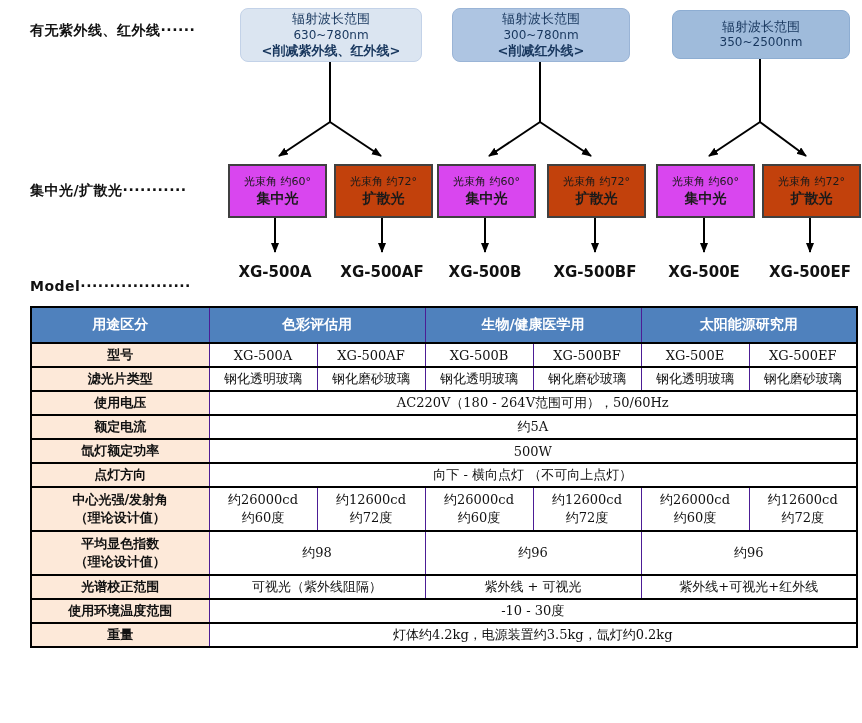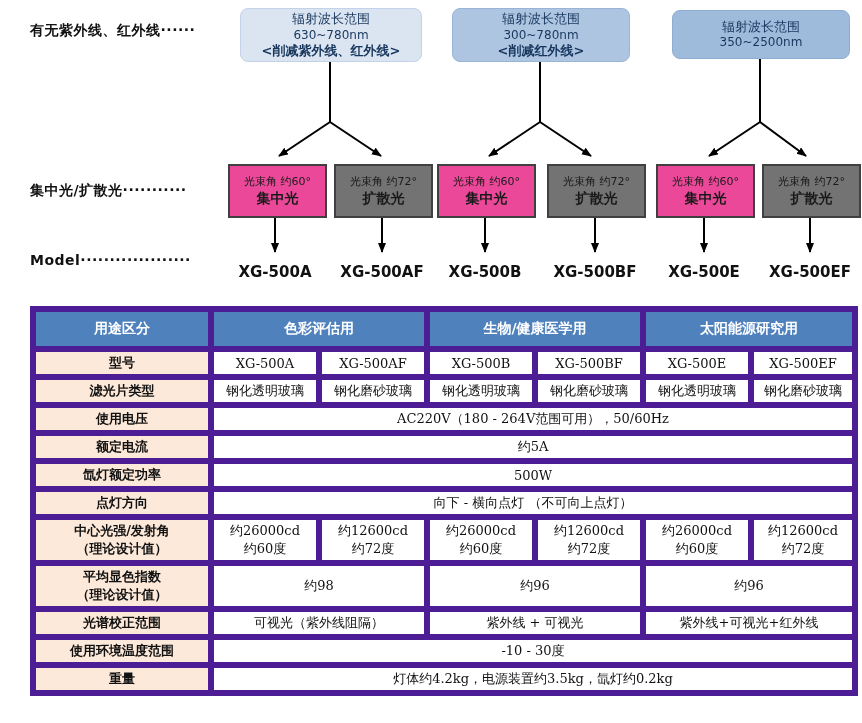--- a/index.html
+++ b/index.html
@@ -18,31 +18,31 @@
   .topbox .l2{font-size:12px;}
   .topbox .l3{font-size:13px;font-weight:bold;}
   .tb1{background:#dbe5f1;border:1px solid #c3d2e8;}
   .tb2{background:#aec5e2;border:1px solid #9ab4d6;}
   .tb3{background:#9fbbdb;border:1px solid #8dadd2;}
   .beambox{position:absolute;width:95px;height:50px;border:2px solid #404040;
            display:flex;flex-direction:column;justify-content:center;align-items:center;
            line-height:1.3;z-index:1;color:#1a1a1a;}
   .beambox .a{font-size:11px;}
   .beambox .t{font-size:14px;font-weight:bold;}
-  .g-light{background:#ec4899;}
-  .g-dark{background:#737373;}
+  .g-light{background:#d946ef;}
+  .g-dark{background:#c2410c;}
   .model{position:absolute;width:110px;top:263px;text-align:center;font-size:15px;
          font-weight:bold;color:#111;z-index:1;}
 
   
   table.spec{border-collapse:collapse;table-layout:fixed;width:828px;margin-left:30px;
              border:2px solid #000;
              font-family:"DejaVu Serif","Liberation Serif",serif;font-size:13px;color:#111;}
   table.spec tr{border-top:2px solid #000;}
-  table.spec td{border:6px solid #4c1d95;text-align:center;vertical-align:middle;
+  table.spec td{border:1px solid #4c1d95;text-align:center;vertical-align:middle;
                 white-space:pre-line;padding:2px 2px;overflow:hidden;}
   td.head{background:#4f81bd;color:#fff;font-weight:bold;font-size:14px;
           font-family:"DejaVu Sans","Liberation Sans",sans-serif;height:30px;}
   td.lbl{background:#fde9d9;font-weight:bold;}
   tr.h26{height:18px;} tr.h44{height:44px;}
 </style>
 </head>
 <body>
 
 <div id="page">
@@ -73,21 +73,21 @@
         <line x1="382" y1="216" x2="382" y2="252" marker-end="url(#ah)"></line>
         <line x1="485" y1="216" x2="485" y2="252" marker-end="url(#ah)"></line>
         <line x1="595" y1="216" x2="595" y2="252" marker-end="url(#ah)"></line>
         <line x1="704" y1="216" x2="704" y2="252" marker-end="url(#ah)"></line>
         <line x1="810" y1="216" x2="810" y2="252" marker-end="url(#ah)"></line>
       </g>
     </svg>
 
     <div class="rowlabel" style="top:22px">有无紫外线、红外线······</div>
     <div class="rowlabel" style="top:182px">集中光/扩散光···········</div>
-    <div class="rowlabel" style="top:252px">Model···················</div>
+    <div class="rowlabel" style="top:278px">Model···················</div>
 
     <div class="topbox tb1" style="left:240px;top:8px;width:180px;height:52px">
       <div class="l1">辐射波长范围</div>
       <div class="l2">630~780nm</div>
       <div class="l3">&lt;削减紫外线、红外线&gt;</div>
     </div>
     <div class="topbox tb2" style="left:452px;top:8px;width:176px;height:52px">
       <div class="l1">辐射波长范围</div>
       <div class="l2">300~780nm</div>
       <div class="l3">&lt;削减红外线&gt;</div>

